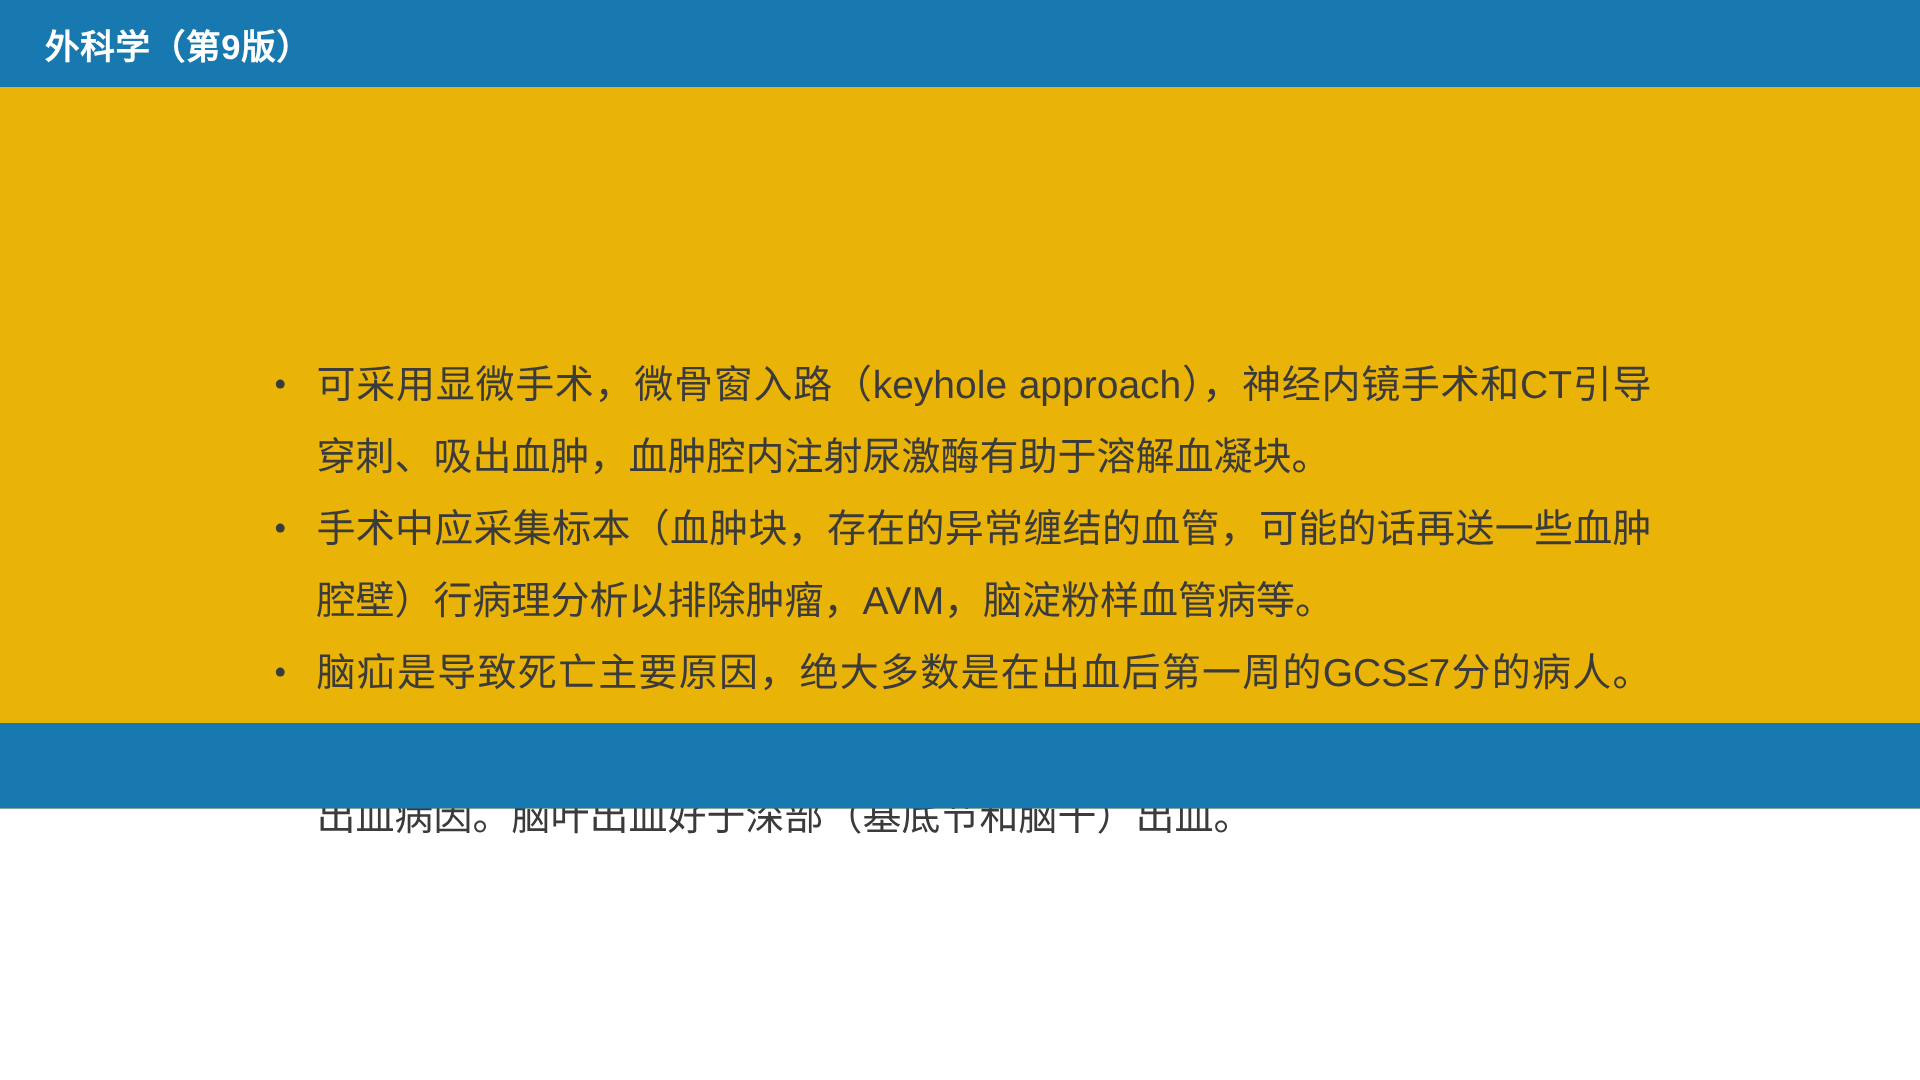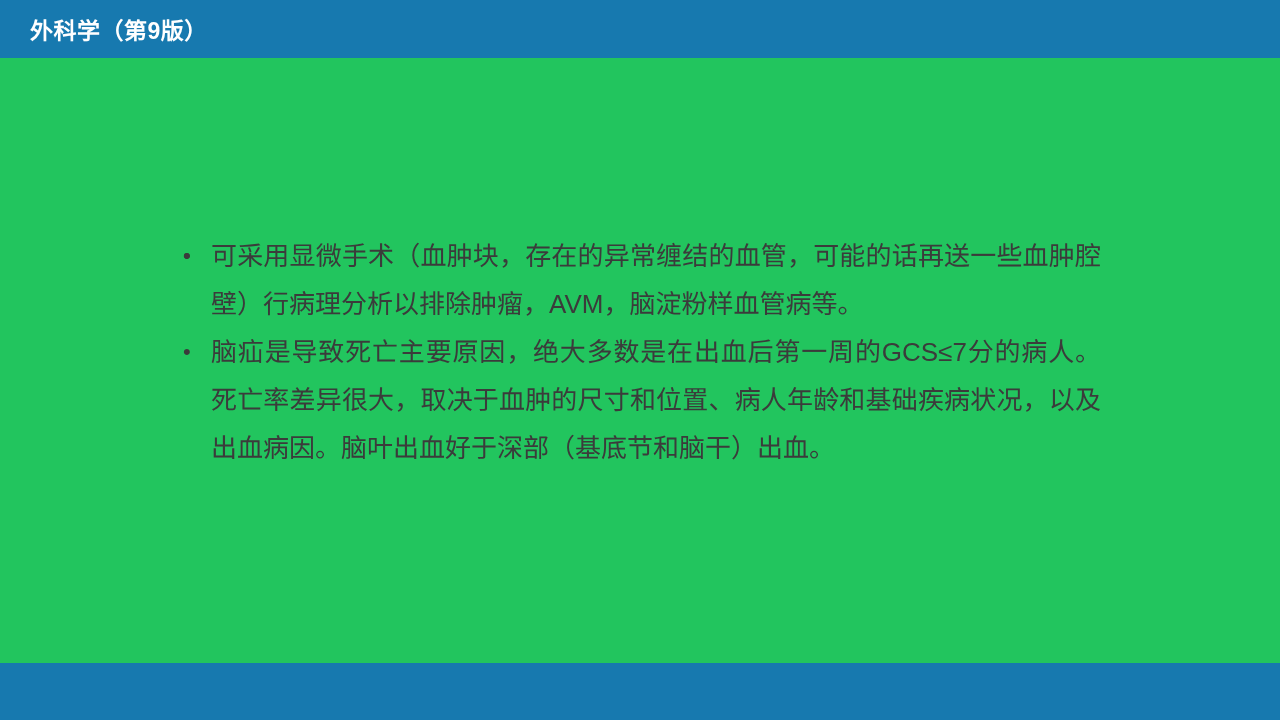--- a/index.html
+++ b/index.html
@@ -7,22 +7,22 @@
     padding: 0;
     width: 1280px;
     height: 720px;
     overflow: hidden;
     background: #ffffff;
     font-family: "Liberation Sans", "DejaVu Sans", sans-serif;
   }
   .slide {
     position: relative;
     width: 1280px;
-    height: 720px;
-    background: #22c55e;
+    height: 539px;
+    background: #eab308;
   }
   
   .header-bar {
     position: absolute;
     left: 0; top: 0;
     width: 1280px;
     height: 58px;
     background: var(--accent, #1779AF);
     display: flex;
     align-items: center;
@@ -86,24 +86,25 @@
 <div class="slide">
 
   <div class="header-bar">
     <span class="header-title">外科学（第9版）</span>
   </div>
 
 
   <ul class="bullet-list">
     <li class="bullet-item">
       <span class="bullet-marker">•</span>
+      <span class="bullet-text">可采用显微手术，微骨窗入路（keyhole approach），神经内镜手术和CT引导穿刺、吸出血肿，血肿腔内注射尿激酶有助于溶解血凝块。</span>
     </li>
     <li class="bullet-item">
       <span class="bullet-marker">•</span>
-      <span class="bullet-text">可采用显微手术（血肿块，存在的异常缠结的血管，可能的话再送一些血肿腔壁）行病理分析以排除肿瘤，AVM，脑淀粉样血管病等。</span>
+      <span class="bullet-text">手术中应采集标本（血肿块，存在的异常缠结的血管，可能的话再送一些血肿腔壁）行病理分析以排除肿瘤，AVM，脑淀粉样血管病等。</span>
     </li>
     <li class="bullet-item">
       <span class="bullet-marker">•</span>
       <span class="bullet-text">脑疝是导致死亡主要原因，绝大多数是在出血后第一周的GCS≤7分的病人。死亡率差异很大，取决于血肿的尺寸和位置、病人年龄和基础疾病状况，以及出血病因。脑叶出血好于深部（基底节和脑干）出血。</span>
     </li>
   </ul>
 
   <div class="footer-bar"></div>
 
 </div>

